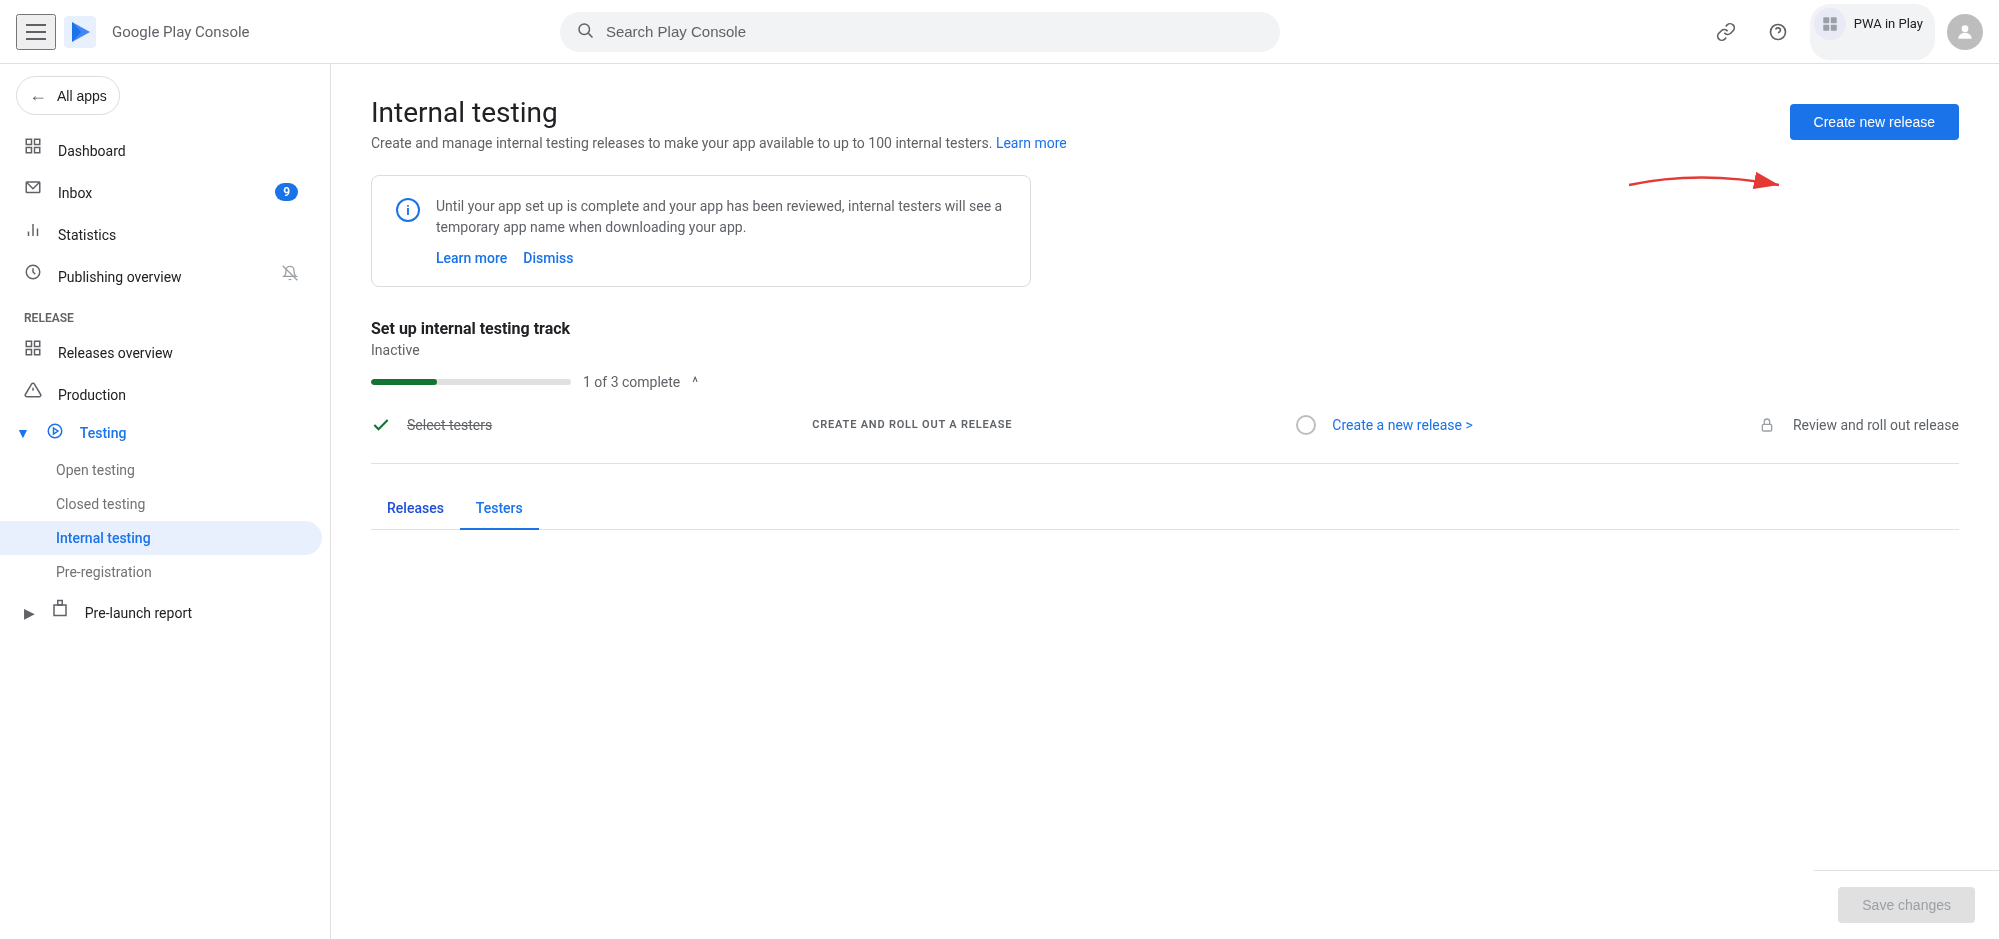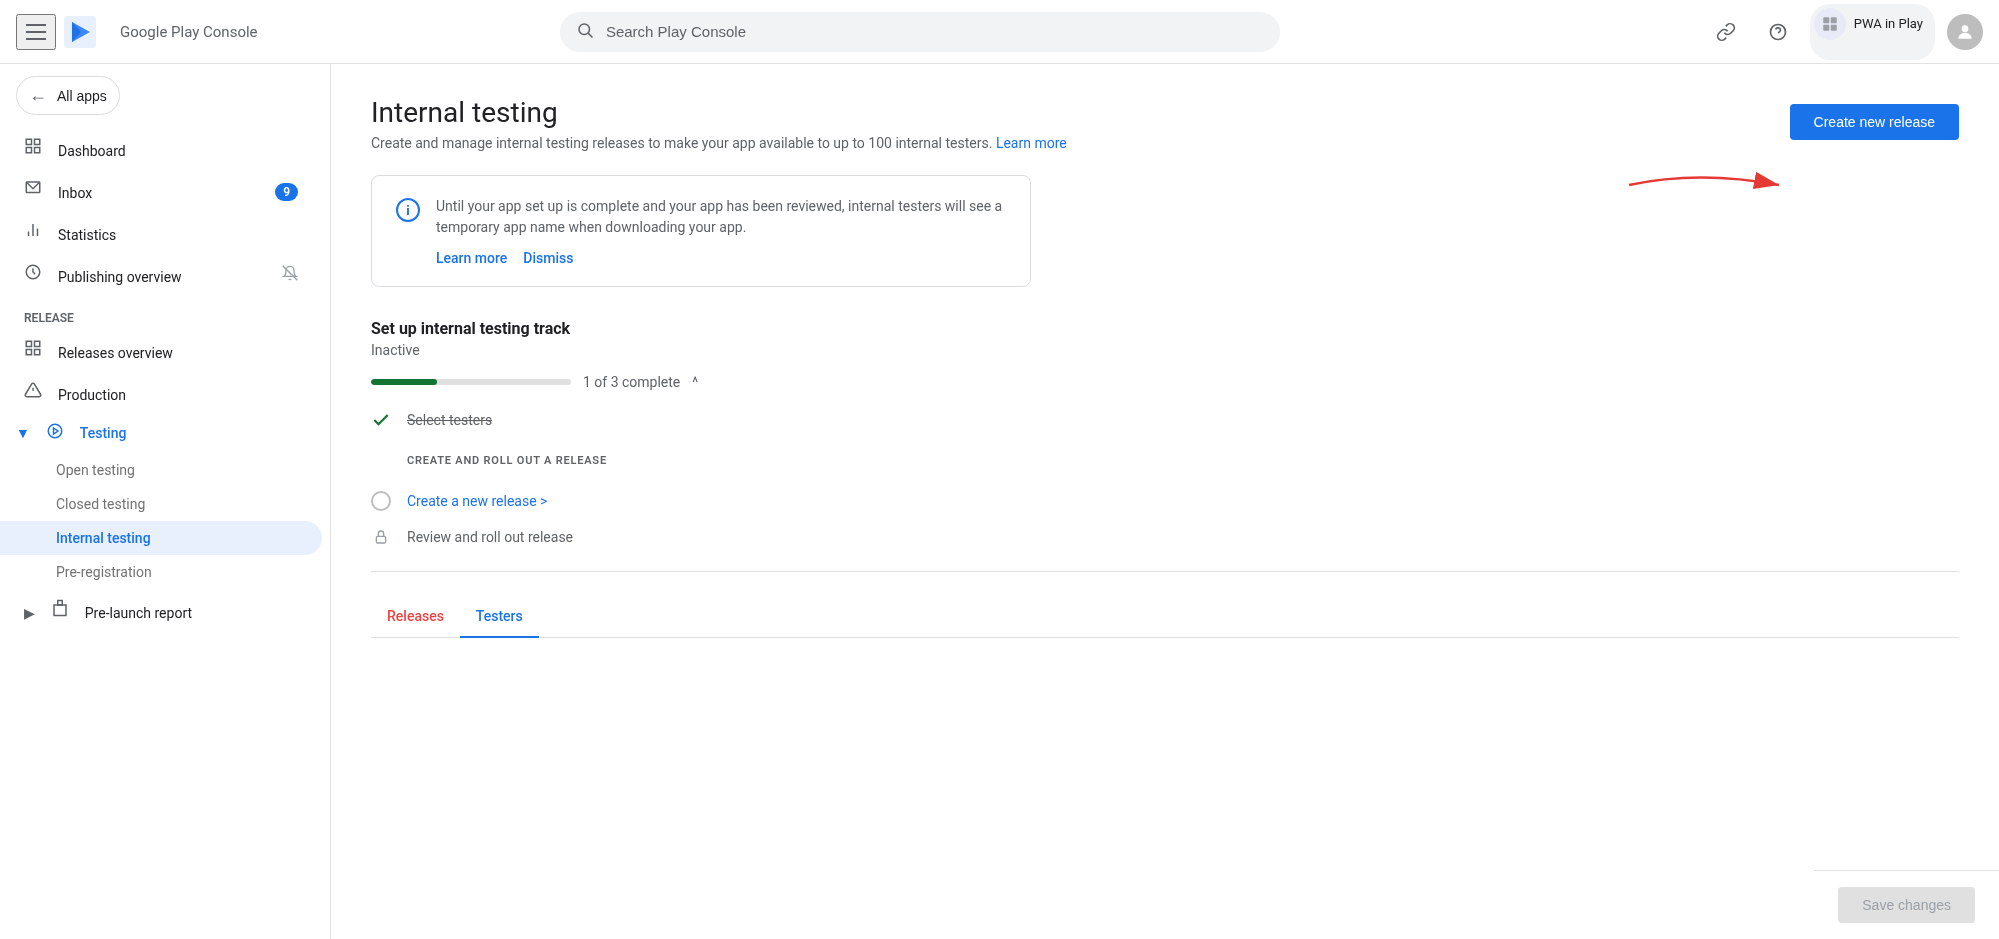--- a/index.html
+++ b/index.html
@@ -6,21 +6,21 @@
     body { font-family: 'Roboto', Arial, sans-serif; background: #fff; color: #202124; font-size: 14px; display: flex; flex-direction: column; height: 939px; overflow: hidden; }
 
     
     .topbar {
       display: flex; align-items: center; height: 64px; padding: 0 16px;
       border-bottom: 1px solid #e0e0e0; background: #fff; flex-shrink: 0;
     }
     .topbar-left { display: flex; align-items: center; width: 331px; flex-shrink: 0; }
     .hamburger { display: flex; flex-direction: column; gap: 5px; cursor: pointer; padding: 8px; margin-right: 8px; }
     .hamburger span { display: block; width: 20px; height: 2px; background: #5f6368; }
-    .logo-area { display: flex; align-items: center; gap: 24px; }
+    .logo-area { display: flex; align-items: center; gap: 16px; }
     .logo-icon { width: 32px; height: 32px; }
     .logo-text { font-size: 15px; color: #5f6368; font-weight: 400; }
 
     .search-bar {
       flex: 1; max-width: 720px; margin: 8px auto;
       display: flex; align-items: center;
       background: #f1f3f4; border-radius: 24px; padding: 0 16px; height: 40px;
     }
     .search-icon { color: #5f6368; margin-right: 12px; font-size: 18px; }
     .search-input { border: none; background: transparent; outline: none; font-size: 15px; color: #202124; width: 100%; }
@@ -125,37 +125,37 @@
     
     .setup-title { font-size: 16px; font-weight: 700; color: #202124; margin-bottom: 4px; }
     .setup-status { font-size: 14px; color: #5f6368; margin-bottom: 16px; }
 
     .progress-row { display: flex; align-items: center; gap: 12px; margin-bottom: 20px; }
     .progress-bar-bg { width: 200px; height: 6px; background: #e0e0e0; border-radius: 3px; overflow: hidden; }
     .progress-bar-fill { height: 100%; background: #137333; border-radius: 3px; }
     .progress-text { font-size: 14px; color: #5f6368; }
     .chevron-up { font-size: 14px; color: #5f6368; cursor: pointer; }
 
-    .step-list { display: flex; flex-direction: column; gap: 16px; justify-content: space-between; }
+    .step-list { display: flex; flex-direction: row; gap: 16px; justify-content: space-between; }
     .step-item { display: flex; align-items: center; gap: 16px; }
     .step-check { width: 20px; height: 20px; color: #137333; font-size: 18px; flex-shrink: 0; }
     .step-circle { width: 20px; height: 20px; border: 2px solid #bdbdbd; border-radius: 50%; flex-shrink: 0; }
     .step-lock { width: 20px; height: 20px; color: #9aa0a6; font-size: 16px; flex-shrink: 0; display: flex; align-items: center; justify-content: center; }
     .step-label { font-size: 14px; color: #5f6368; }
     .step-label.done { text-decoration: line-through; color: #5f6368; }
     .step-label a { color: #1a73e8; text-decoration: none; }
 
     .section-header { font-size: 11px; font-weight: 600; color: #5f6368; text-transform: uppercase; letter-spacing: 0.8px; margin: 8px 0 8px 36px; }
 
     .divider { border: none; border-top: 1px solid #e0e0e0; margin: 24px 0; }
 
     .tab-row { display: flex; gap: 0; border-bottom: 1px solid #e0e0e0; margin-top: 8px; }
     .tab-item {
       padding: 12px 16px; font-size: 14px; font-weight: 500; cursor: pointer;
-      color: #ef4444; border-bottom: 2px solid transparent; margin-bottom: -1px;
+      color: #1d4ed8; border-bottom: 2px solid transparent; margin-bottom: -1px;
     }
     .tab-item.active { color: #1a73e8; border-bottom-color: #1a73e8; }
 
     
     .save-bar {
       position: fixed; bottom: 0; right: 0;
       padding: 16px 24px; background: #fff; border-top: 1px solid #e0e0e0;
       display: flex; justify-content: flex-end;
     }
     .save-btn {

